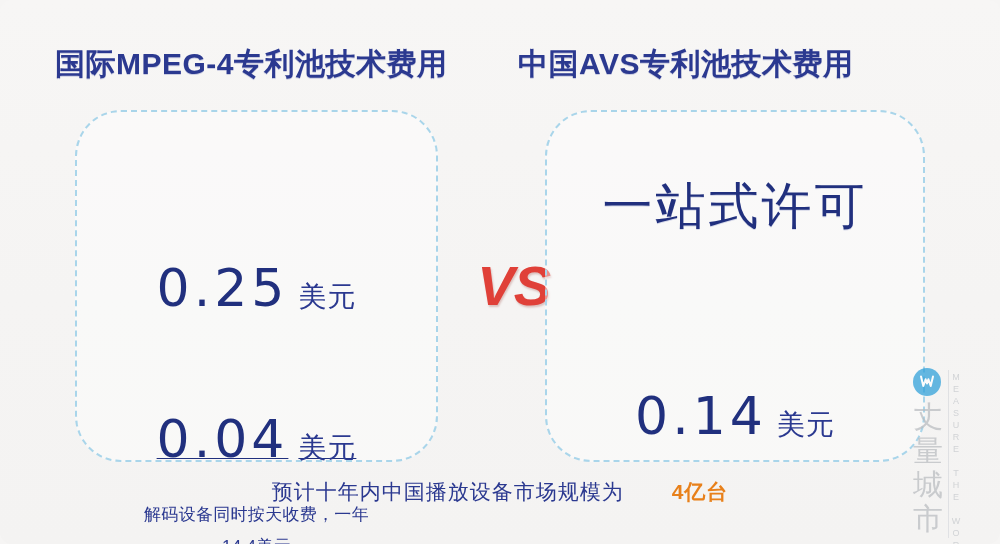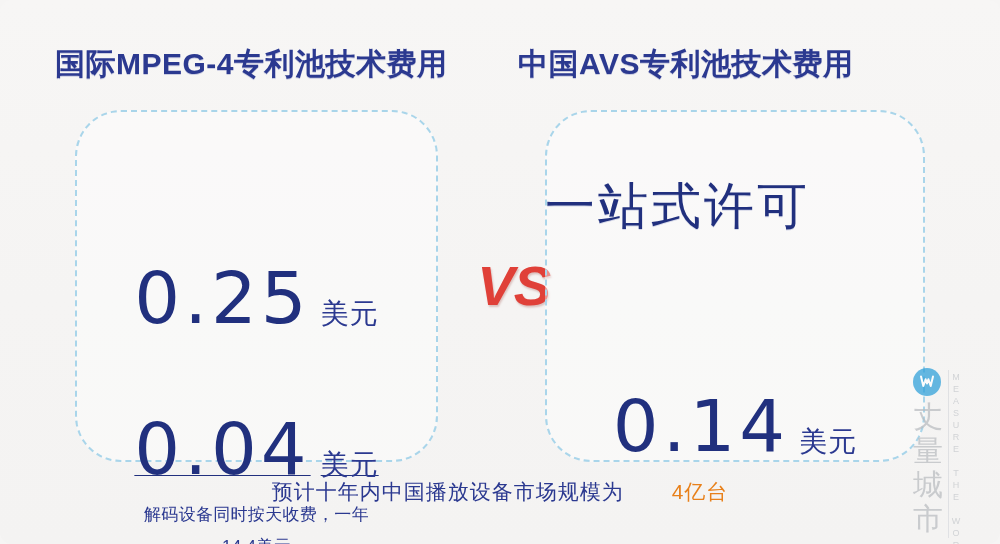--- a/index.html
+++ b/index.html
@@ -51,21 +51,21 @@
   .stat {
     position: absolute;
     left: 0;
     width: 100%;
     text-align: center;
     white-space: nowrap;
     color: #21307e;
   }
   .stat .num {
     font-family: "DejaVu Sans", "Liberation Sans", sans-serif;
-    font-size: 72px;
+    font-size: 52px;
     line-height: 1;
     letter-spacing: 4px;
     color: #21307e;
     vertical-align: baseline;
   }
   .stat .unit {
     font-size: 28px;
     font-weight: 500;
     letter-spacing: 1px;
     color: #2b3990;
@@ -90,20 +90,21 @@
   #stat-2     { top: 301px; text-decoration: underline; }
   #caption-2  { top: 388px; }
   #caption-2b { top: 420px; }
 
   
   #headline-right {
     position: absolute;
     left: 545px;
     top: 173px;
     width: 380px;
+    text-align: center;
     font-size: 50px;
     letter-spacing: 3px;
     color: #21307e;
     white-space: nowrap;
     text-shadow: 0 1px 0 rgba(130,140,195,0.30);
   }
   #stat-3 { top: 278px; }
 
   
   #vs {
@@ -125,21 +126,21 @@
     position: absolute;
     left: 0;
     top: 478px;
     width: 1000px;
     text-align: center;
     font-size: 21px;
     letter-spacing: 1px;
     color: #2b3990;
     white-space: nowrap;
   }
-  #footer .hl { color: #e8801a; font-weight: normal; margin-left: 48px; }
+  #footer .hl { color: #e8801a; font-weight: bold; margin-left: 48px; }
 
   
   #watermark {
     position: absolute;
     left: 903px;
     top: 368px;
     width: 80px;
     height: 176px;
     opacity: 0.72;
   }

